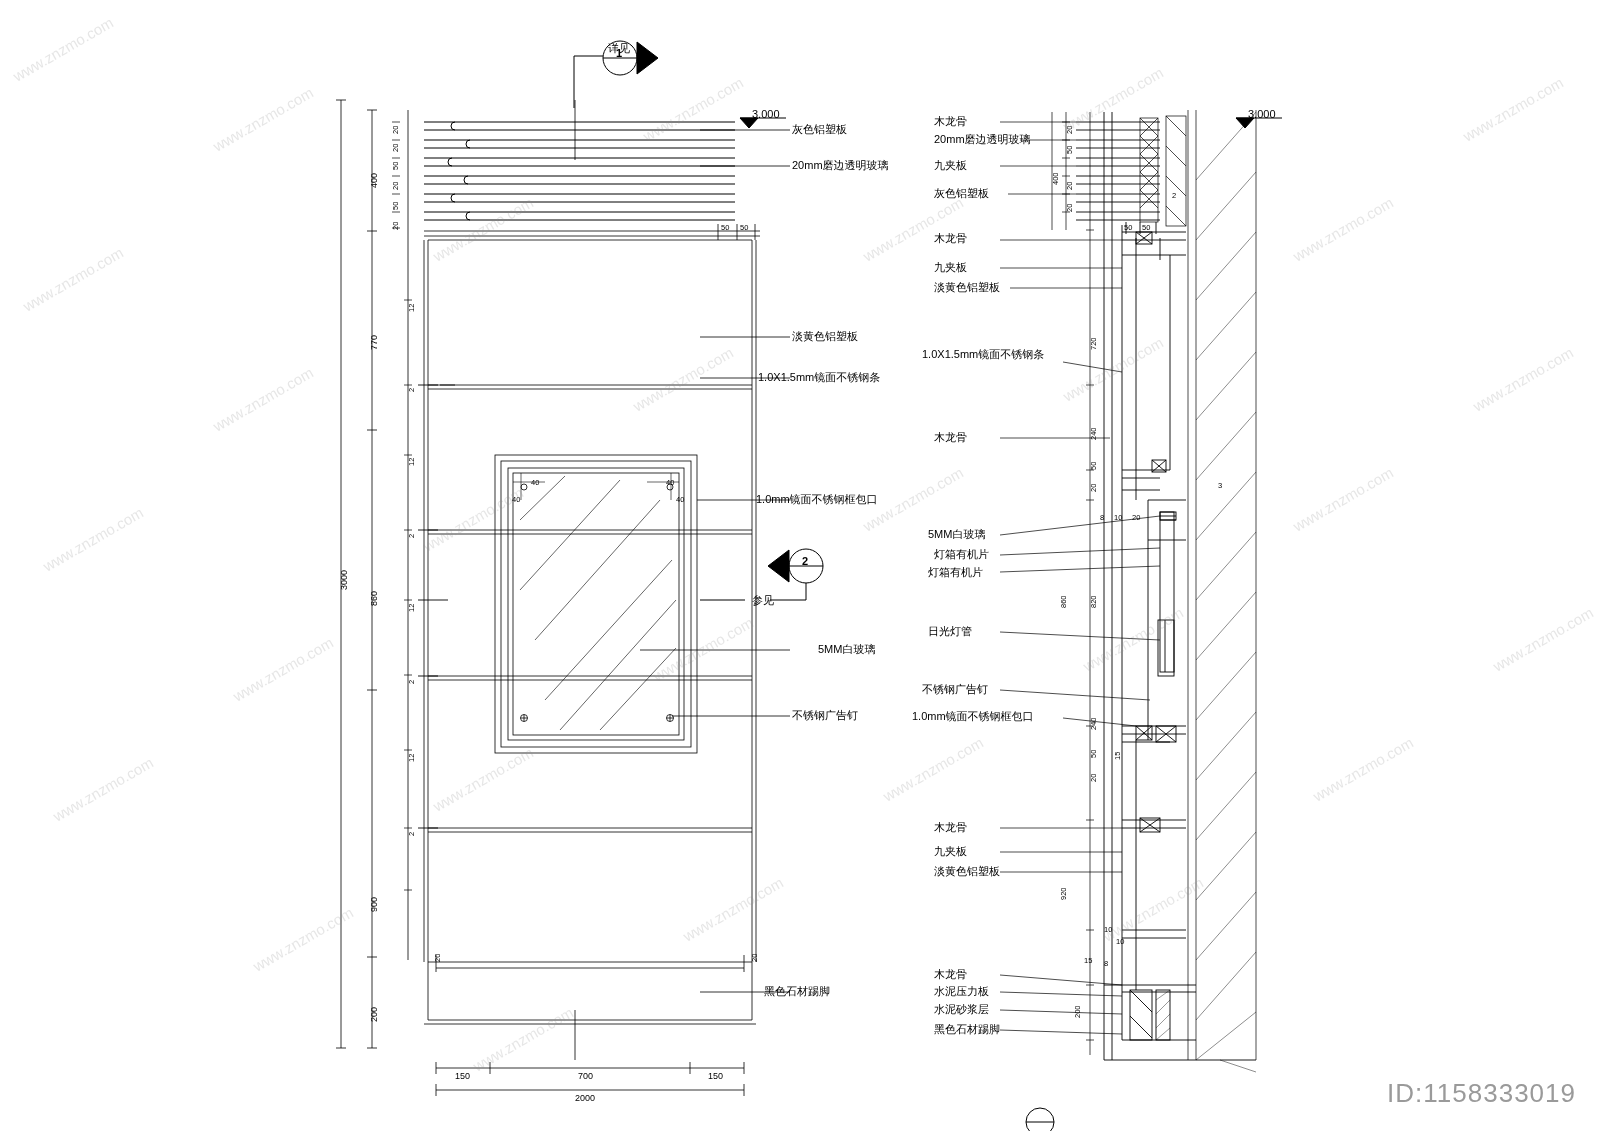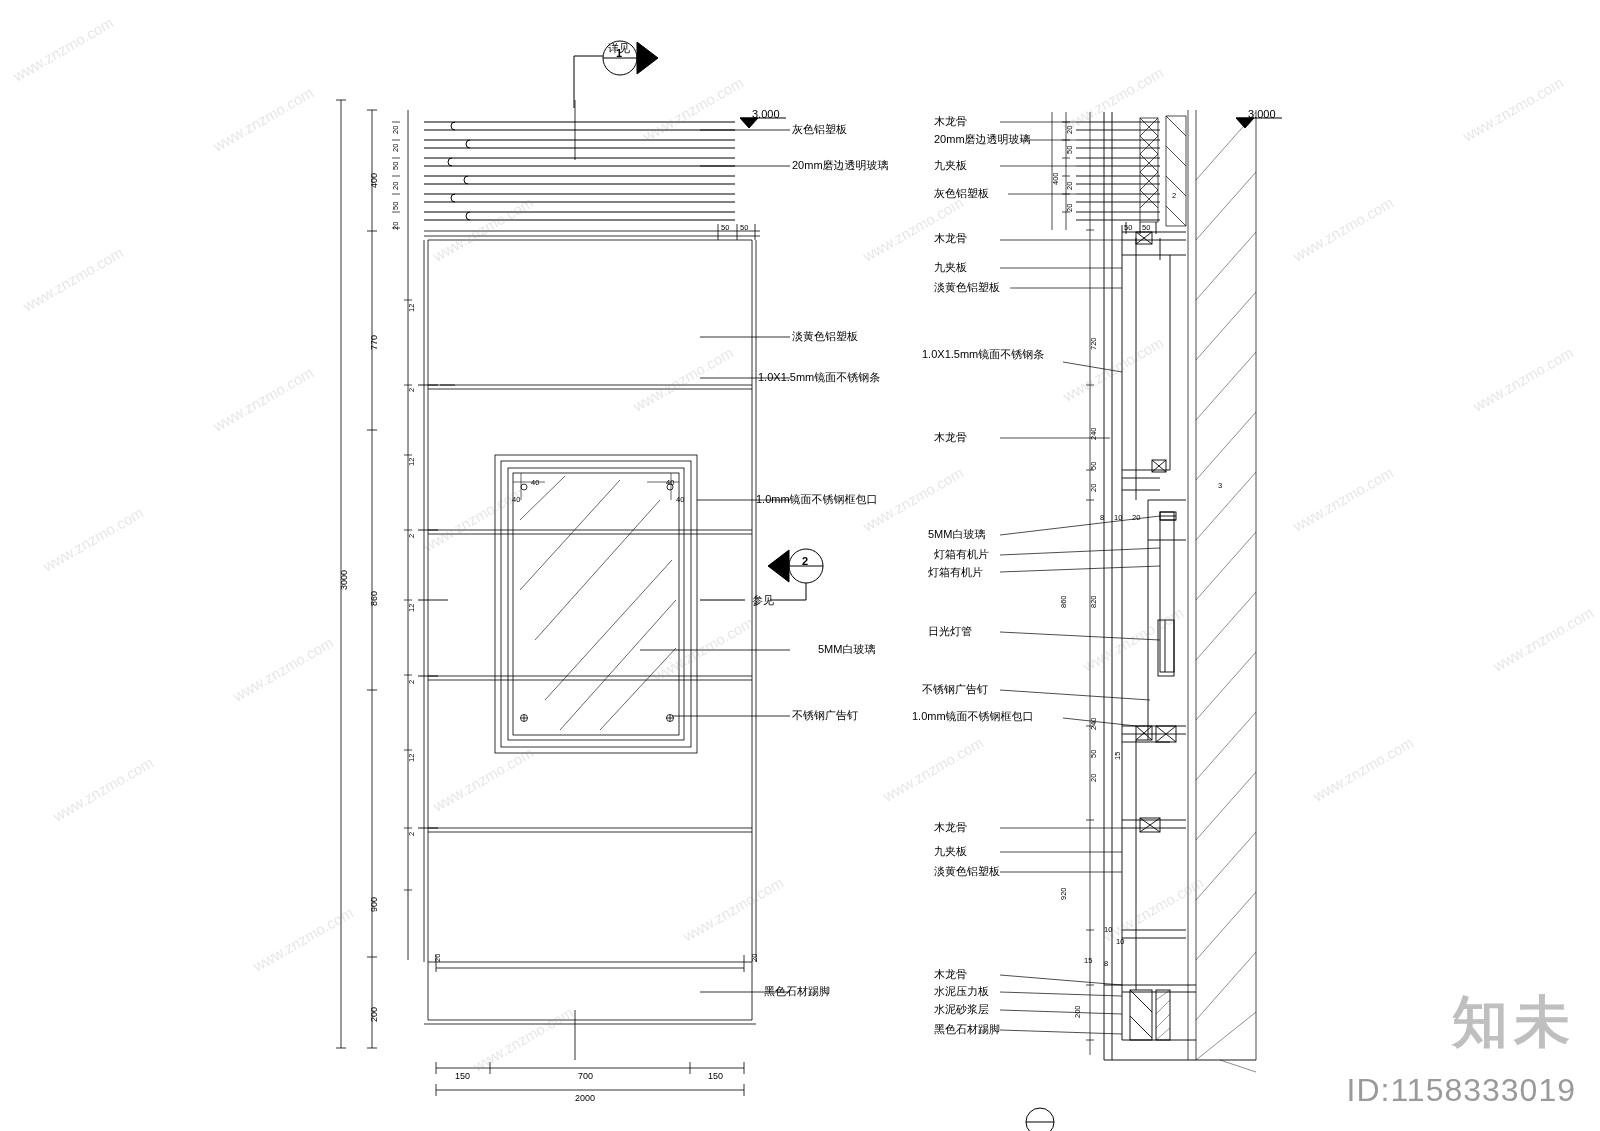--- a/index.html
+++ b/index.html
@@ -8,21 +8,21 @@
   #sheet{position:absolute;left:0;top:0;width:1600px;height:1131px;}
   svg{position:absolute;left:0;top:0;width:1600px;height:1131px;}
   .lbl{position:absolute;font-size:11px;line-height:12px;white-space:nowrap;color:#000;}
   .lbl.sm{font-size:9px;}
   .lbl.xs{font-size:7.5px;}
   .lbl.vert{transform-origin:left top;}
   .wm{position:absolute;color:rgba(140,140,140,.22);font-size:15px;white-space:nowrap;
       transform:rotate(-30deg);transform-origin:left top;pointer-events:none;font-family:"Liberation Sans",sans-serif;}
   #brand{position:absolute;right:24px;bottom:70px;font-size:56px;font-weight:bold;
          color:#bfbfbf;letter-spacing:6px;}
-  #idtag{position:absolute;right:24px;bottom:22px;font-size:32px;color:#9a9a9a;letter-spacing:1px;}
+  #idtag{position:absolute;right:24px;bottom:22px;font-size:26px;color:#9a9a9a;letter-spacing:1px;}
 </style>
 </head>
 <body>
 
 <div id="sheet">
 
   <svg viewBox="0 0 1600 1131">
     <g stroke="#000" fill="none" stroke-width="0.8">
 
       <line x1="341" y1="100" x2="341" y2="1048"></line>
@@ -531,15 +531,14 @@
   <div class="wm" style="left:1060px;top:390px;">www.znzmo.com</div>
   <div class="wm" style="left:1080px;top:660px;">www.znzmo.com</div>
   <div class="wm" style="left:1100px;top:930px;">www.znzmo.com</div>
   <div class="wm" style="left:1290px;top:250px;">www.znzmo.com</div>
   <div class="wm" style="left:1290px;top:520px;">www.znzmo.com</div>
   <div class="wm" style="left:1310px;top:790px;">www.znzmo.com</div>
   <div class="wm" style="left:1460px;top:130px;">www.znzmo.com</div>
   <div class="wm" style="left:1470px;top:400px;">www.znzmo.com</div>
   <div class="wm" style="left:1490px;top:660px;">www.znzmo.com</div>
 
-  <div id="brand">知未</div>
   <div id="idtag">ID:1158333019</div>
 </div>
 
 </body></html>

